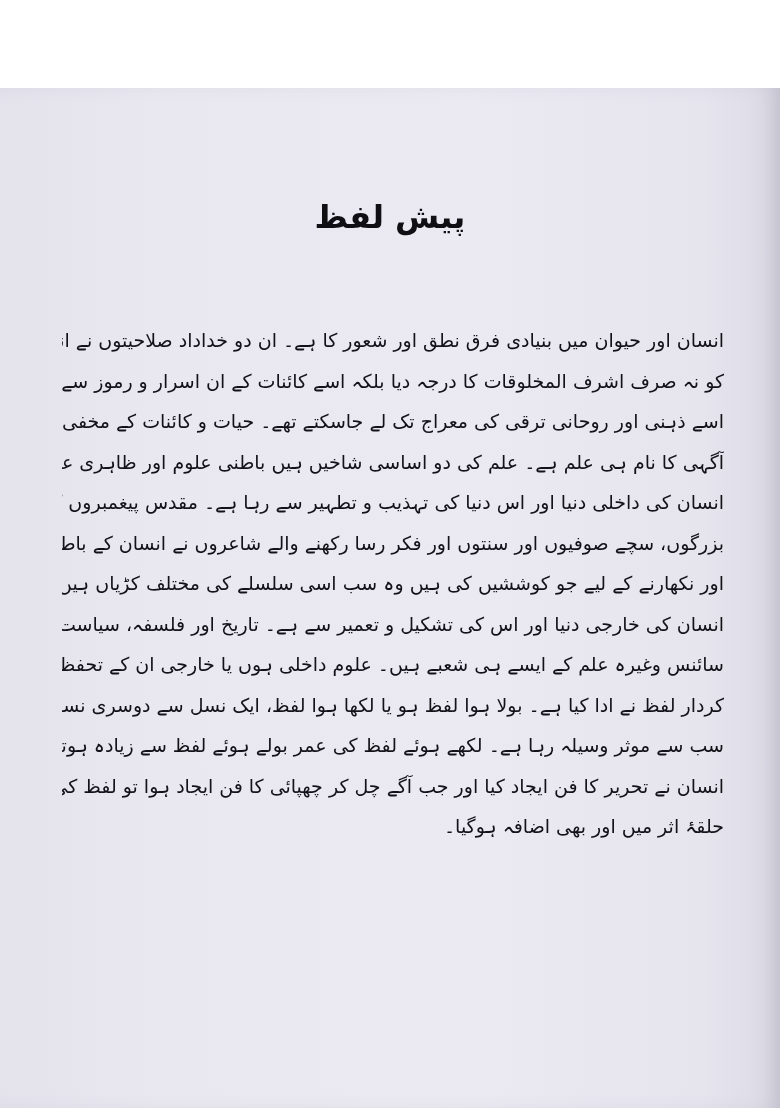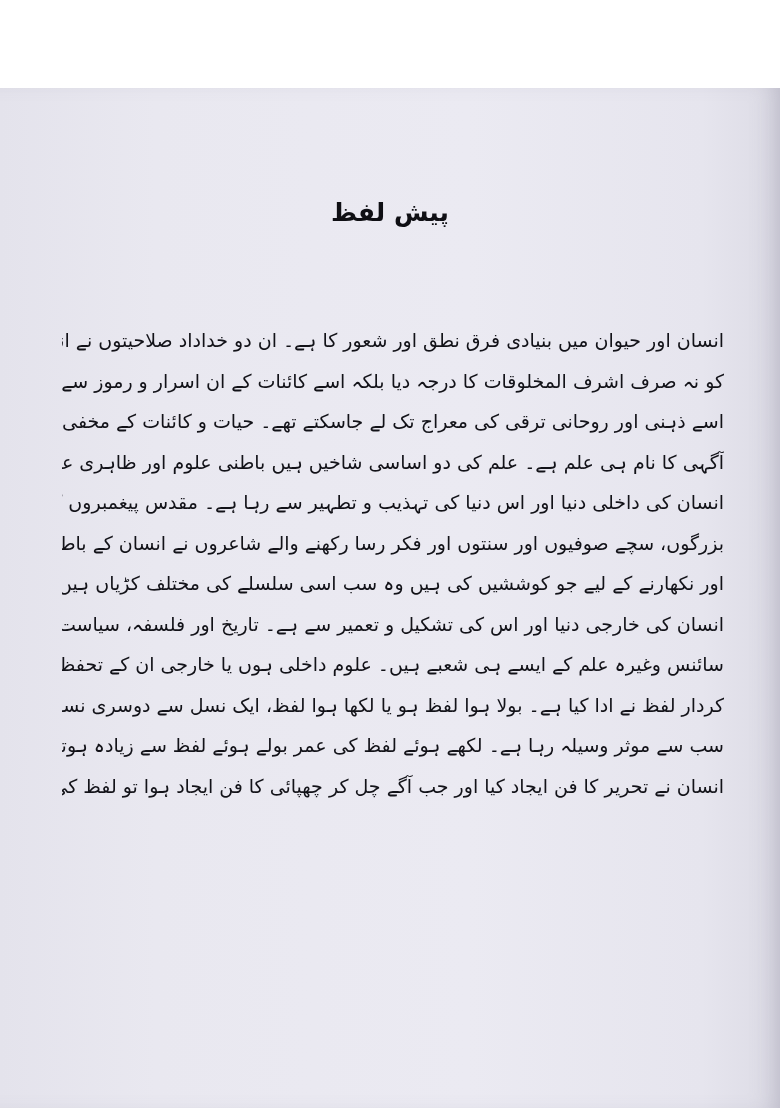--- a/index.html
+++ b/index.html
@@ -23,21 +23,21 @@
       box-shadow: inset -18px 0 24px -14px rgba(120,118,140,0.35);
     }
     .title {
       position: absolute;
       top: 110px;
       left: 0;
       width: 780px;
       text-align: center;
       direction: rtl;
       font-family: "DejaVu Sans", sans-serif;
-      font-size: 25px;
+      font-size: 32px;
       font-weight: bold;
       color: #0f0f14;
       letter-spacing: 0;
     }
     .body-text {
       position: absolute;
       top: 232px;
       left: 62px;
       width: 662px;
       direction: rtl;
@@ -71,14 +71,15 @@
     <span class="line">اسے ذہنی اور روحانی ترقی کی معراج تک لے جاسکتے تھے۔ حیات و کائنات کے مخفی عوامل سے</span>
     <span class="line">آگہی کا نام ہی علم ہے۔ علم کی دو اساسی شاخیں ہیں باطنی علوم اور ظاہری علوم۔ باطنی علوم کا تعلق</span>
     <span class="line">انسان کی داخلی دنیا اور اس دنیا کی تہذیب و تطہیر سے رہا ہے۔ مقدس پیغمبروں کے علاوہ، خدا رسیدہ</span>
     <span class="line">بزرگوں، سچے صوفیوں اور سنتوں اور فکر رسا رکھنے والے شاعروں نے انسان کے باطن کو سنوارنے</span>
     <span class="line">اور نکھارنے کے لیے جو کوششیں کی ہیں وہ سب اسی سلسلے کی مختلف کڑیاں ہیں۔ ظاہری علوم کا تعلق</span>
     <span class="line">انسان کی خارجی دنیا اور اس کی تشکیل و تعمیر سے ہے۔ تاریخ اور فلسفہ، سیاست اور اقتصاد، سماج اور</span>
     <span class="line">سائنس وغیرہ علم کے ایسے ہی شعبے ہیں۔ علوم داخلی ہوں یا خارجی ان کے تحفظ و ترویج میں بنیادی</span>
     <span class="line">کردار لفظ نے ادا کیا ہے۔ بولا ہوا لفظ ہو یا لکھا ہوا لفظ، ایک نسل سے دوسری نسل تک علم کی منتقلی کا</span>
     <span class="line">سب سے موثر وسیلہ رہا ہے۔ لکھے ہوئے لفظ کی عمر بولے ہوئے لفظ سے زیادہ ہوتی ہے۔ اسی لیے</span>
     <span class="line">انسان نے تحریر کا فن ایجاد کیا اور جب آگے چل کر چھپائی کا فن ایجاد ہوا تو لفظ کی زندگی اور اس کے</span>
+    <span class="line last">حلقۂ اثر میں اور بھی اضافہ ہوگیا۔</span>
   </div>
 </div>
 
 </body></html>

